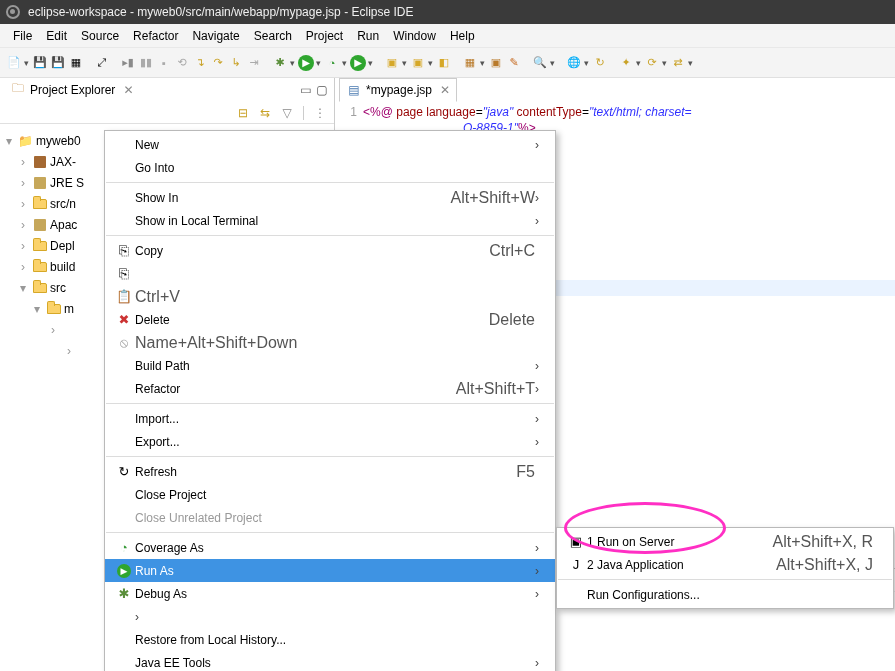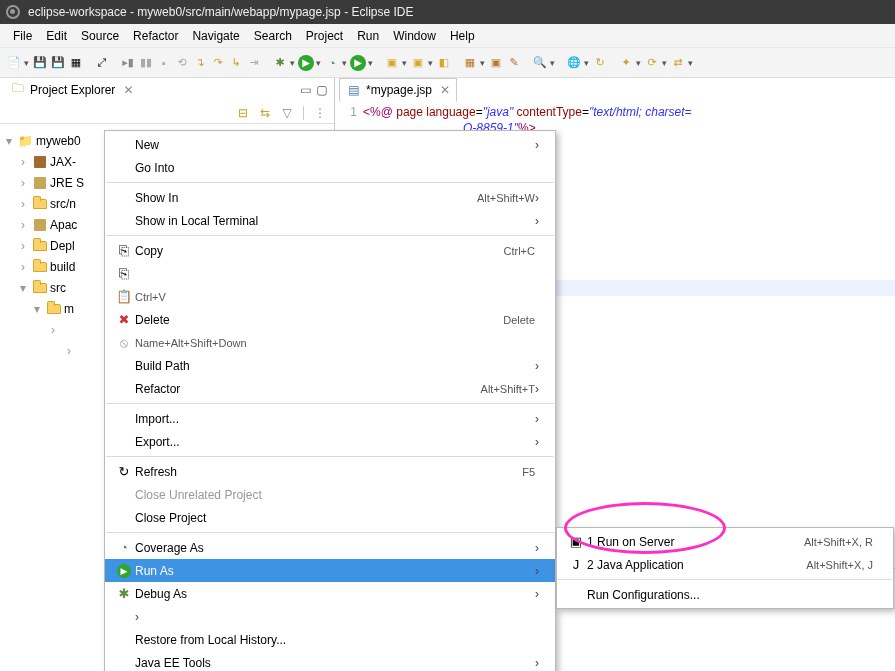--- a/index.html
+++ b/index.html
@@ -48,21 +48,21 @@
     .bottom-body { height:60px; }
     
     .ctx { position:absolute; background:#fff; border:1px solid #b9b9b9; box-shadow:3px 3px 6px rgba(0,0,0,0.25); padding:2px 0; z-index:10; }
     .ctx-row { display:flex; align-items:center; height:23px; padding:0 8px; cursor:pointer; }
     .ctx-row.sel { background:#3e93e3; color:#fff; }
     .ctx-row.sel .accel { color:#fff; }
     .ctx-row.dis { color:#999; }
     .ctx-icon { width:22px; display:inline-flex; justify-content:center; font-size:13px;}
     .ctx-label { flex:1; padding-right: 20px; }
     .ctx-arrow { width:12px; color:#444; }
-    .accel { color:#555; font-size:11px; }
+    .accel { color:#555; font-size:16px; }
     .ctx-sep { height:1px; background:#dcdcdc; margin:3px 1px; }
     .highlight-ellipse { position:absolute; border:3px solid #ff2fc4; border-radius:50%; z-index:20; pointer-events:none; }
     
     .folder { width:14px; height:10px; background:#fbd26a; border:1px solid #d6a828; border-radius:2px 2px 0 0; position:relative;}
     .folder::before { content:""; position:absolute; top:-4px; left:-1px; width:6px; height:4px; background:#fbd26a; border:1px solid #d6a828; border-bottom:none; border-radius:2px 2px 0 0;}
     .pkg { width:12px; height:12px; background:#a46832; border-radius:1px;}
     .lib { width:12px; height:12px; background:#c6a75a; border-radius:1px;}
     .projicon { font-size:12px;}
   </style>
 </head>
@@ -372,29 +372,29 @@
         <span class="accel"></span>
         <span class="ctx-arrow">›</span>
       </div>
       <div class="ctx-sep"></div>
       <div class="ctx-row">
         <span class="ctx-icon">↻</span>
         <span class="ctx-label">Refresh</span>
         <span class="accel">F5</span>
         <span class="ctx-arrow"></span>
       </div>
+      <div class="ctx-row">
+        <span class="ctx-icon"></span>
+        <span class="ctx-label">Close Project</span>
+        <span class="accel"></span>
+        <span class="ctx-arrow"></span>
+      </div>
       <div class="ctx-row dis">
         <span class="ctx-icon"></span>
         <span class="ctx-label">Close Unrelated Project</span>
-        <span class="accel"></span>
-        <span class="ctx-arrow"></span>
-      </div>
-      <div class="ctx-row">
-        <span class="ctx-icon"></span>
-        <span class="ctx-label">Close Project</span>
         <span class="accel"></span>
         <span class="ctx-arrow"></span>
       </div>
       <div class="ctx-sep"></div>
       <div class="ctx-row">
         <span class="ctx-icon" style="color: rgb(58, 155, 58);">◔</span>
         <span class="ctx-label">Coverage As</span>
         <span class="accel"></span>
         <span class="ctx-arrow">›</span>
       </div>

